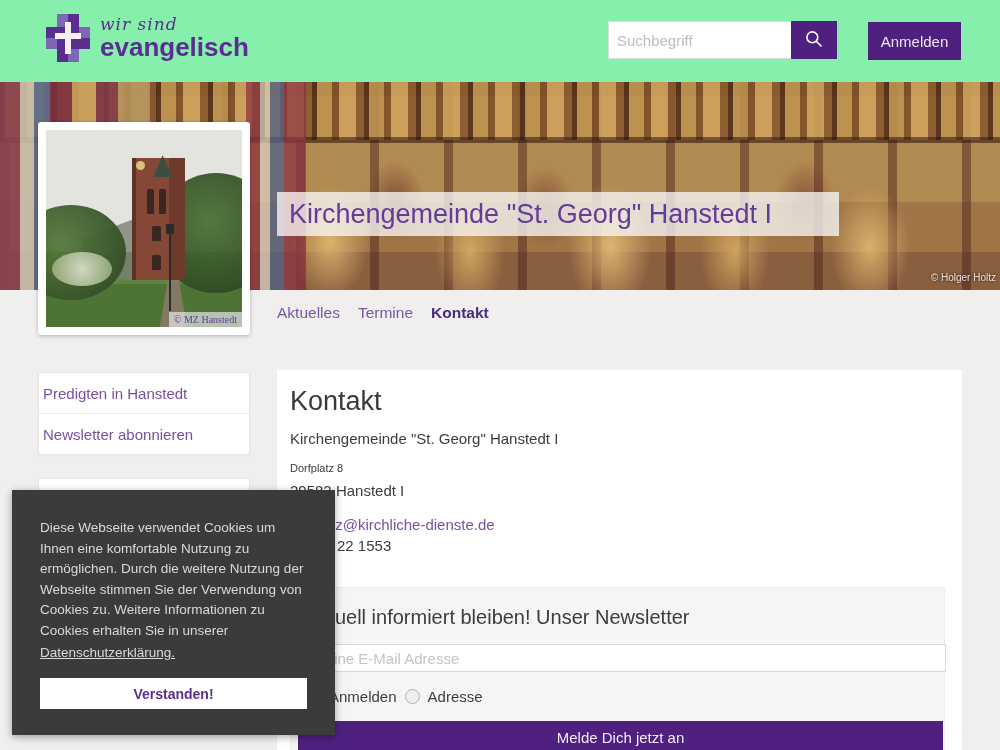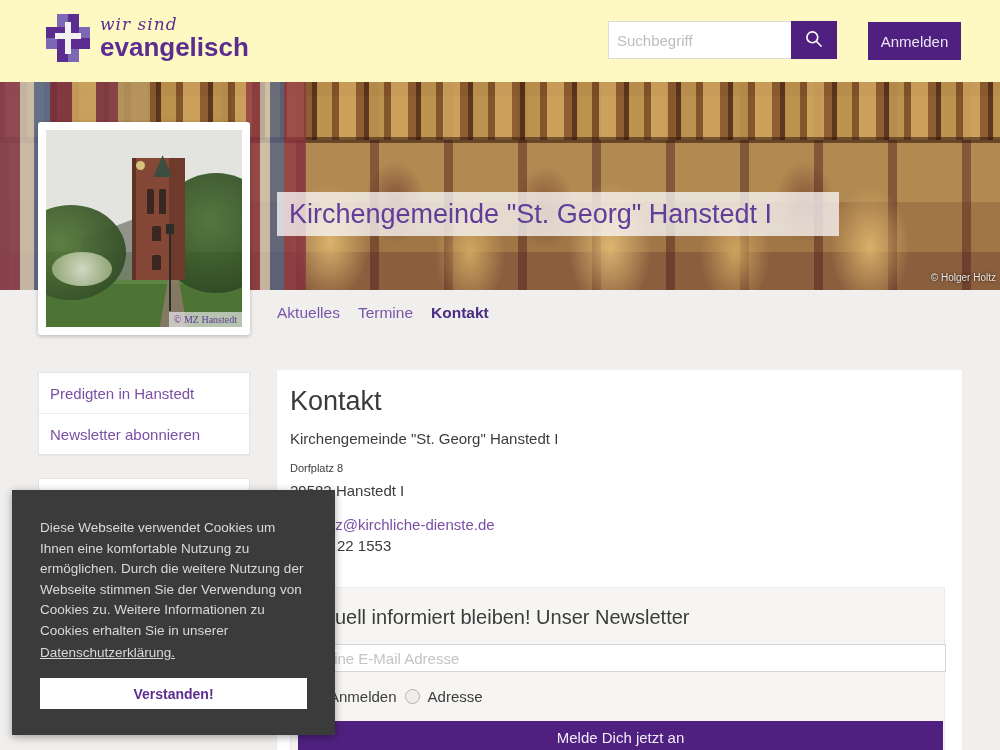--- a/index.html
+++ b/index.html
@@ -1,21 +1,21 @@
 <!DOCTYPE html>
 <html><head>
 <meta charset="utf-8">
 <style>
   html,body{margin:0;padding:0;}
   body{width:1000px;height:750px;overflow:hidden;background:#f1efee;
        font-family:"Liberation Sans",sans-serif;color:#3c3c3b;}
   .stage{position:relative;width:1000px;height:750px;}
 
   
-  .header{position:absolute;left:0;top:0;width:1000px;height:94px;background:#fef9c3;}
+  .header{position:absolute;left:0;top:0;width:1000px;height:94px;background:#86efac;}
   .logo{position:absolute;left:46px;top:14px;display:flex;align-items:center;cursor:pointer;}
   .cross{position:relative;width:44px;height:48px;}
   .cross i{position:absolute;display:block;}
   .cx1{left:11px;top:0;width:22px;height:48px;background:#7d68b5;}
   .cx2{left:0;top:13px;width:44px;height:22px;background:#7d68b5;}
   .cx3{left:11px;top:13px;width:22px;height:22px;background:#5c2d91;}
   .cx4{left:0;top:13px;width:11px;height:11px;background:#5c2d91;}
   .cx5{left:33px;top:24px;width:11px;height:11px;background:#5c2d91;}
   .cx6{left:22px;top:0;width:11px;height:13px;background:#5c2d91;}
   .cx7{left:11px;top:35px;width:11px;height:13px;background:#5c2d91;}
@@ -86,21 +86,21 @@
      font-size:10px;padding:2px 5px;}
 
   
   .nav{position:absolute;left:277px;top:304px;display:flex;gap:18px;font-size:15.5px;justify-content:space-between;}
   .nav a{text-decoration:none;color:#7a55aa;cursor:pointer;}
   .nav a.active{color:#4b2c82;font-weight:bold;}
 
   
   .side-menu{position:absolute;left:38px;top:372px;width:212px;background:#fff;border:1px solid #e7e5e4;
      box-shadow:0 1px 2px rgba(0,0,0,.04);box-sizing:border-box;}
-  .side-item{height:40px;display:flex;align-items:center;padding-left:11px;font-size:15px;color:#7a4fa3;
+  .side-item{height:40px;display:flex;align-items:center;padding-left:4px;font-size:15px;color:#7a4fa3;
      border-bottom:1px solid #eceae9;cursor:pointer;}
   .side-item:last-child{border-bottom:none;}
   .side-card3{position:absolute;left:38px;top:478px;width:212px;height:70px;background:#fff;
      border:1px solid #e7e5e4;box-sizing:border-box;}
 
   
   .main-card{position:absolute;left:277px;top:370px;width:685px;height:380px;background:#fff;
      box-shadow:0 1px 2px rgba(0,0,0,.04);}
   .h1{position:absolute;left:13px;top:16px;font-size:27px;color:#3a3a39;}
   .org{position:absolute;left:13px;top:60px;font-size:15px;}

